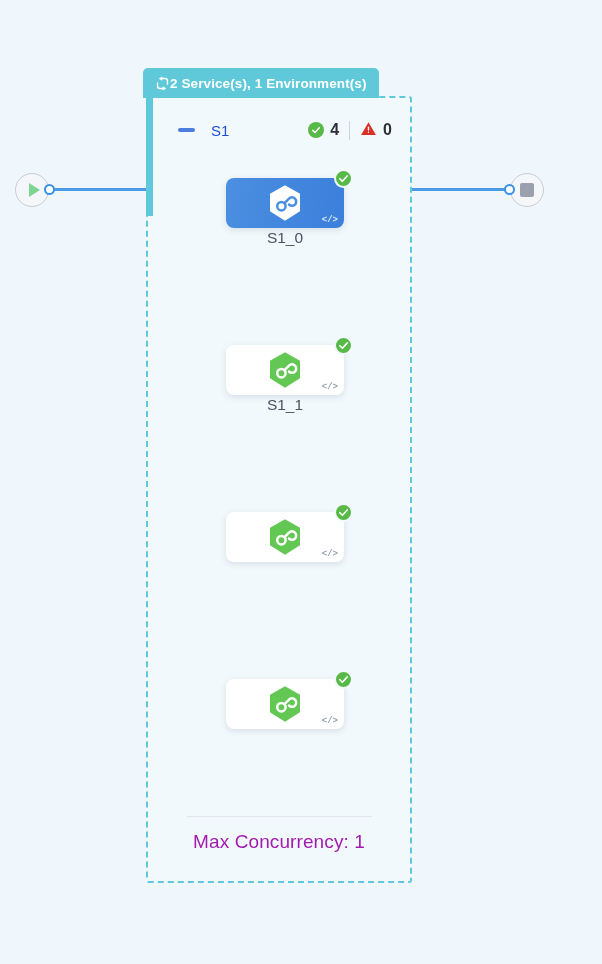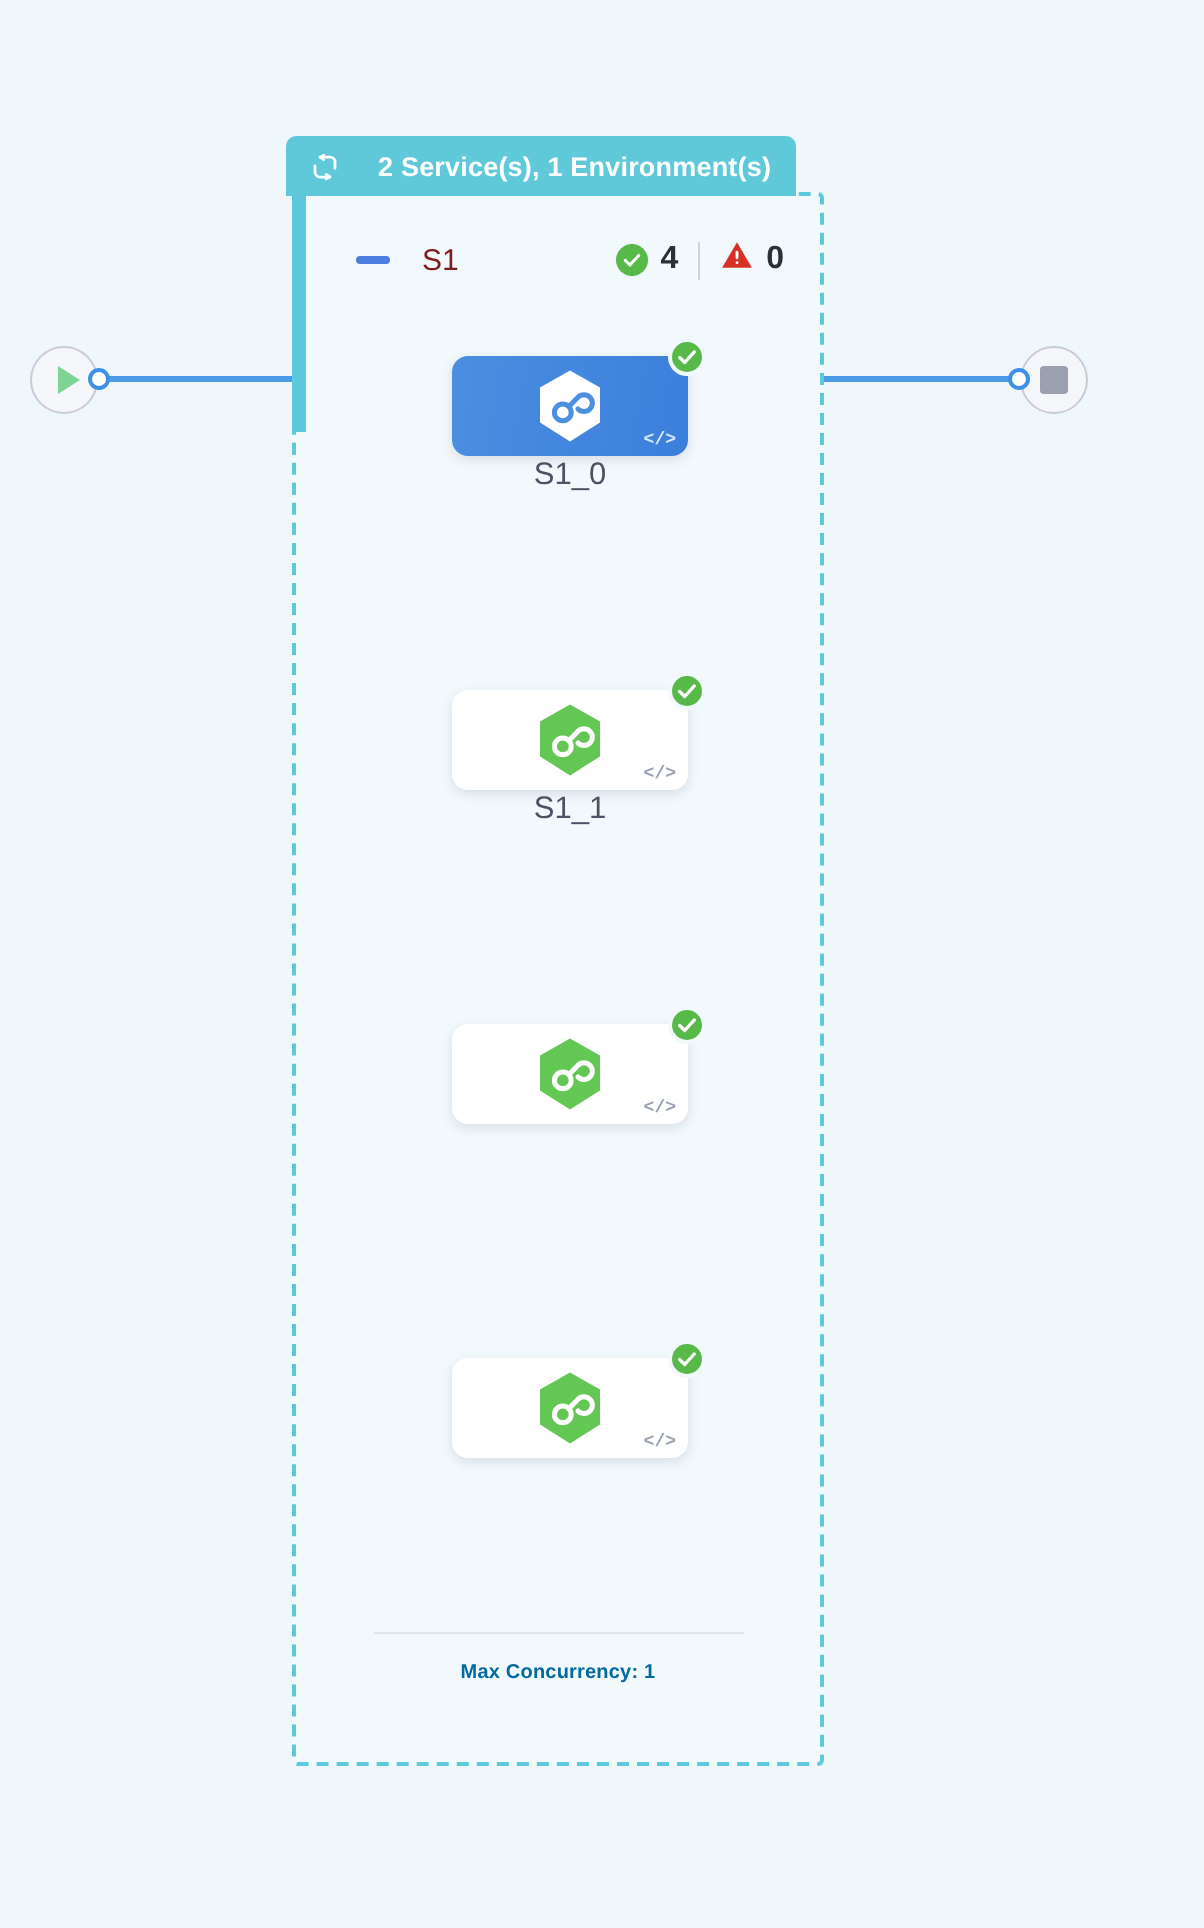--- a/index.html
+++ b/index.html
@@ -98,21 +98,21 @@
   #group-tag {
     position: absolute;
     left: 143px;
     top: 68px;
     height: 30px;
     background: #5fc9da;
     color: #ffffff;
     border-radius: 5px 5px 0 0;
     display: flex;
     align-items: center;
-    gap: 19px;
+    gap: 0;
     padding: 0 12px;
     font-size: 13.5px;
     font-weight: bold;
     letter-spacing: .1px;
     z-index: 6;
     white-space: nowrap;
   }
   #group-tag svg { display: block; }
 
   
@@ -130,21 +130,21 @@
   .collapse-dash {
     width: 17px;
     height: 3.5px;
     border-radius: 2px;
     background: #4a7fe0;
     flex: none;
   }
   #group-name {
     margin-left: 16px;
     font-size: 15px;
-    color: #7f1d1d;
+    color: #1d4ed8;
     font-weight: normal;
   }
   #status-cluster {
     margin-left: auto;
     display: flex;
     align-items: center;
     gap: 7px;
   }
   .status-chip {
     display: flex;
@@ -240,23 +240,23 @@
     height: 1px;
     background: #dfe5ea;
     z-index: 6;
   }
   #max-concurrency {
     position: absolute;
     left: 146px;
     top: 831px;
     width: 266px;
     text-align: center;
-    font-size: 10px;
-    font-weight: bold;
-    color: #0369a1;
+    font-size: 19px;
+    font-weight: normal;
+    color: #a21caf;
     letter-spacing: .1px;
     z-index: 6;
   }
 </style>
 </head>
 <body>
 
 <div id="canvas">
 
   <div class="edge" id="edge-left"></div>

